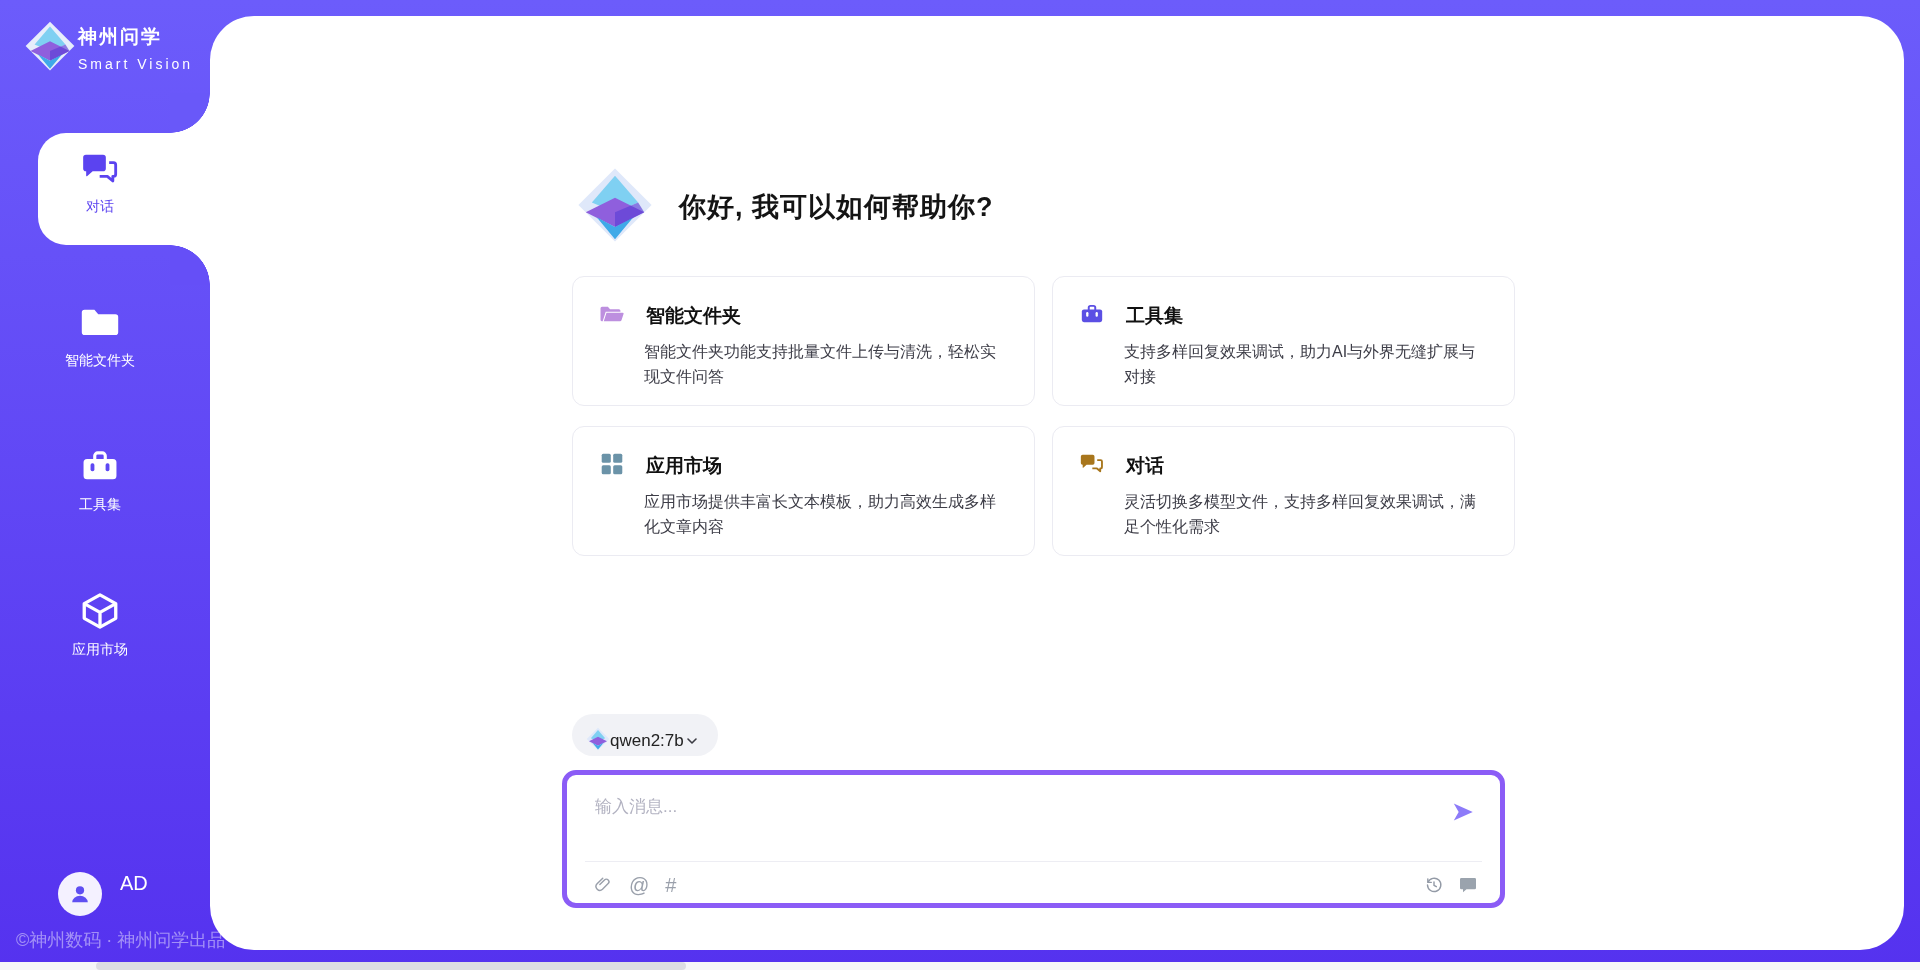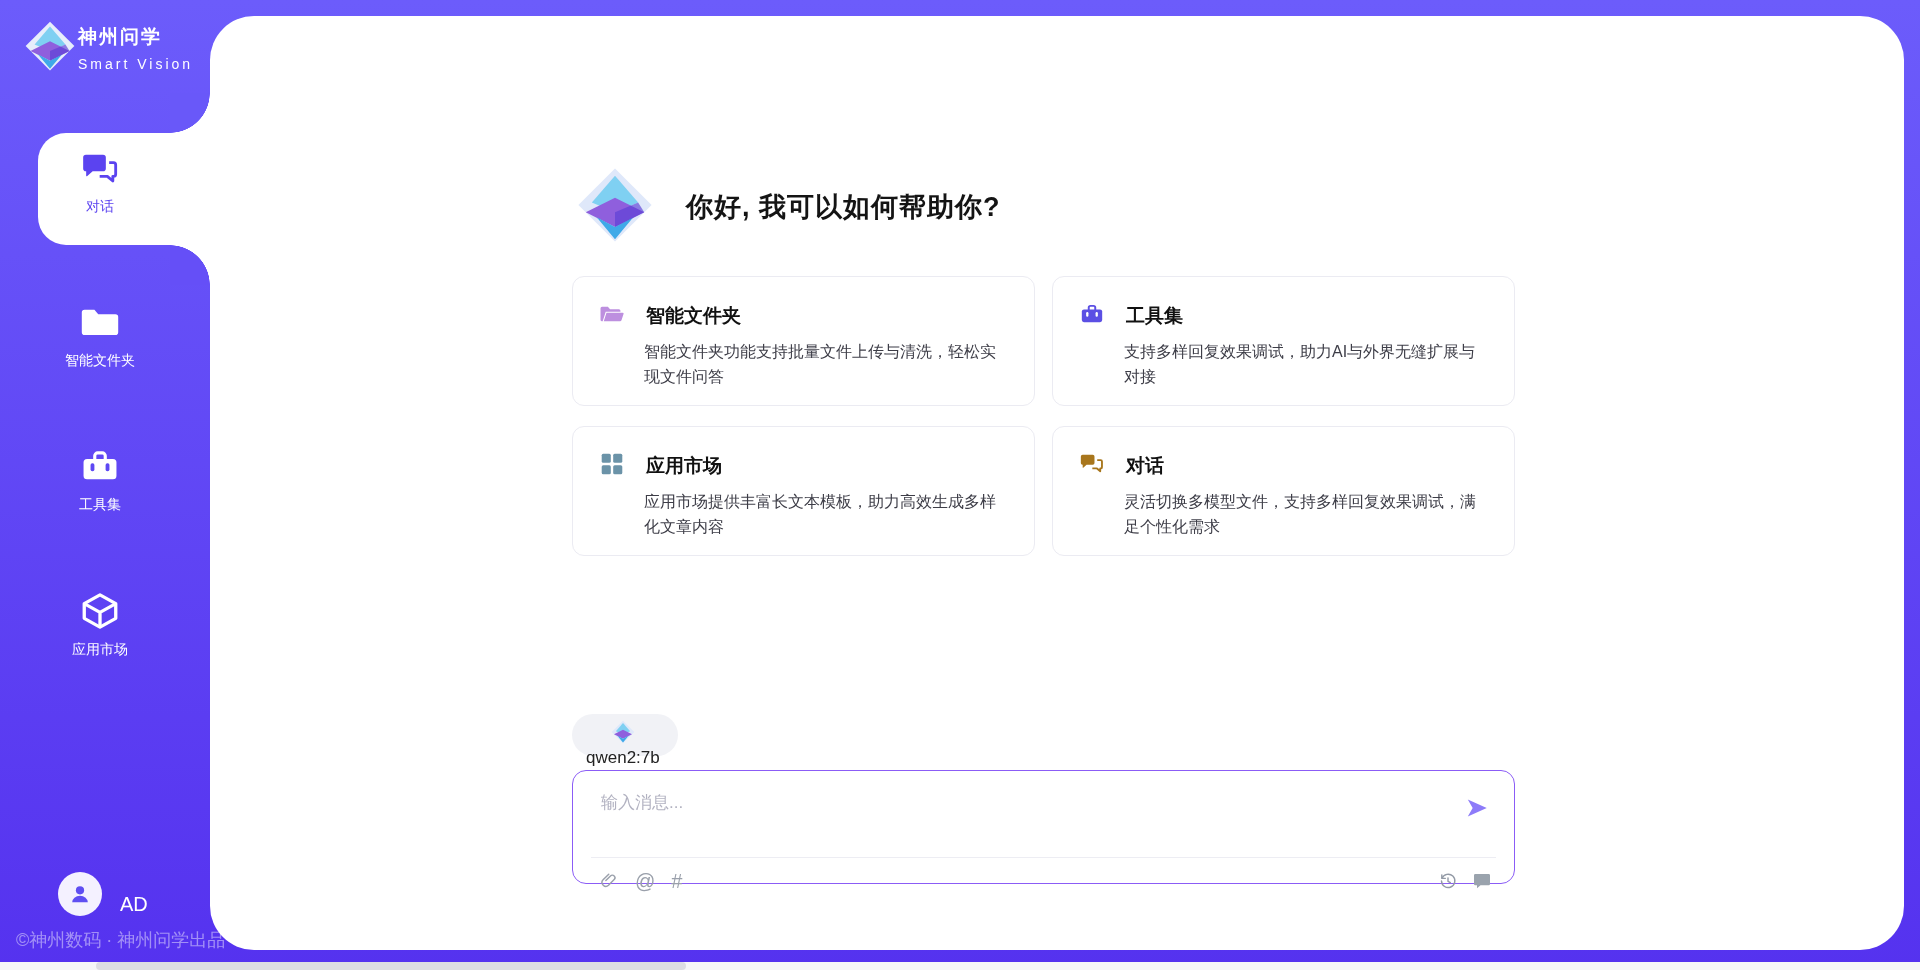--- a/index.html
+++ b/index.html
@@ -22,47 +22,47 @@
   .nav-item.active .nav-icon { color:#5b43f0; }
 
   
   .tab { position:absolute; left:38px; top:133px; width:172px; height:112px;
          background:#fff; border-radius:28px 0 0 28px; z-index:2; }
   .fillet-top { position:absolute; left:170px; top:93px; width:40px; height:40px; z-index:2;
          background:radial-gradient(circle 40px at 0 0,#6958f9 0 39.5px,#fff 40px); }
   .fillet-bottom { position:absolute; left:170px; top:245px; width:40px; height:40px; z-index:2;
          background:radial-gradient(circle 40px at 0 100%,#654ff7 0 39.5px,#fff 40px); }
 
-  .user-row { position:absolute; left:58px; top:872px; display:flex; align-items:flex-end; gap:18px; }
+  .user-row { position:absolute; left:58px; top:872px; display:flex; align-items:flex-start; gap:18px; }
   .avatar { width:44px; height:44px; border-radius:50%; background:#f4f1ff;
             display:flex; align-items:center; justify-content:center; }
   .user-name { color:#fff; font-size:20px; }
   .side-footer { position:absolute; left:16px; top:928px; color:rgba(255,255,255,0.45); font-size:18px; white-space:nowrap; }
 
   
   .main { position:absolute; left:210px; top:16px; width:1694px; height:934px;
           background:#fff; border-radius:44px; z-index:1; }
 
-  .greet { position:absolute; left:366px; top:150px; display:flex; align-items:center; gap:32px; }
+  .greet { position:absolute; left:366px; top:150px; display:flex; align-items:center; gap:25px; }
   .greet-title { font-size:27px; font-weight:bold; color:#141414; letter-spacing:1px; }
 
   .cards { position:absolute; left:362px; top:260px; width:943px;
            display:grid; grid-template-columns:463px 463px; grid-auto-rows:130px; gap:20px 17px; }
   .card { background:#fff; border:1px solid #ebebf2; border-radius:12px; padding:24px 26px; cursor:pointer; }
   .card-head { display:flex; align-items:center; gap:21px; }
   .card-head svg { flex:0 0 auto; }
   .card-title { font-size:19px; font-weight:bold; color:#111; }
   .card-desc { margin-top:9px; margin-left:45px; font-size:16px; color:#3d3d47; line-height:1.55; }
 
-  .model-pill { position:absolute; left:362px; top:698px; height:42px; padding:6px 18px 0 14px;
-                background:#f1f2f6; border-radius:21px; display:flex; align-items:center; gap:0; cursor:pointer;flex-direction:column; }
+  .model-pill { position:absolute; left:362px; top:698px; height:42px; padding:12px 18px 0 14px;
+                background:#f1f2f6; border-radius:21px; display:flex; align-items:center; gap:0; cursor:pointer; }
   .model-name { font-size:17px; color:#222; }
 
-  .composer { position:absolute; left:362px; top:754px; width:943px; height:114px;
-              border:1px solid #8b5cf6; border-radius:14px; background:#fff; }
+  .composer { position:absolute; left:352px; top:754px; width:943px; height:138px;
+              border:5px solid #8b5cf6; border-radius:14px; background:#fff; }
   .composer-input { position:absolute; left:28px; top:22px; width:820px; border:none; outline:none;
                     font-size:17px; color:#333; font-family:inherit; background:transparent; }
   .composer-input::placeholder { color:#b2b2c1; }
   .send-btn { position:absolute; right:24px; top:24px; width:26px; height:26px; cursor:pointer; }
   .composer-divider { position:absolute; left:18px; right:18px; top:86px; height:1px; background:#ededf3; }
   .composer-tools { position:absolute; left:26px; top:100px; display:flex; align-items:center; gap:16px; color:#9aa0ab; }
   .tool-text { font-size:20px; cursor:pointer; line-height:1; }
   .composer-right { position:absolute; right:22px; top:100px; display:flex; align-items:center; gap:14px; color:#939aa6; }
   .icon-btn { cursor:pointer; display:flex; align-items:center; }
 

